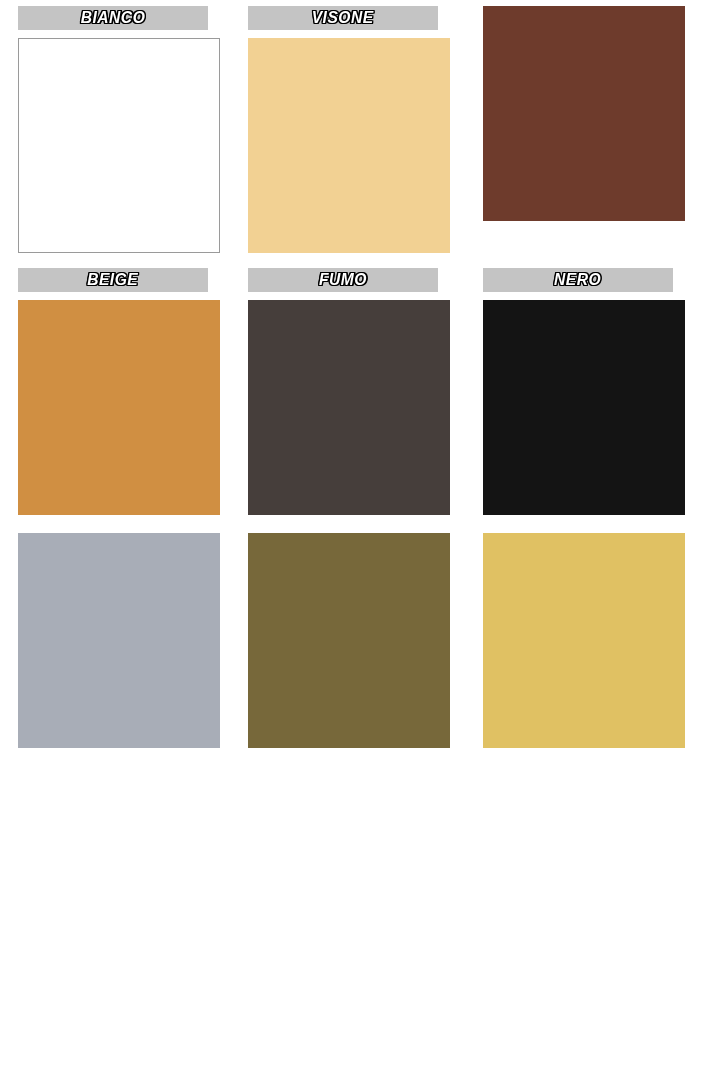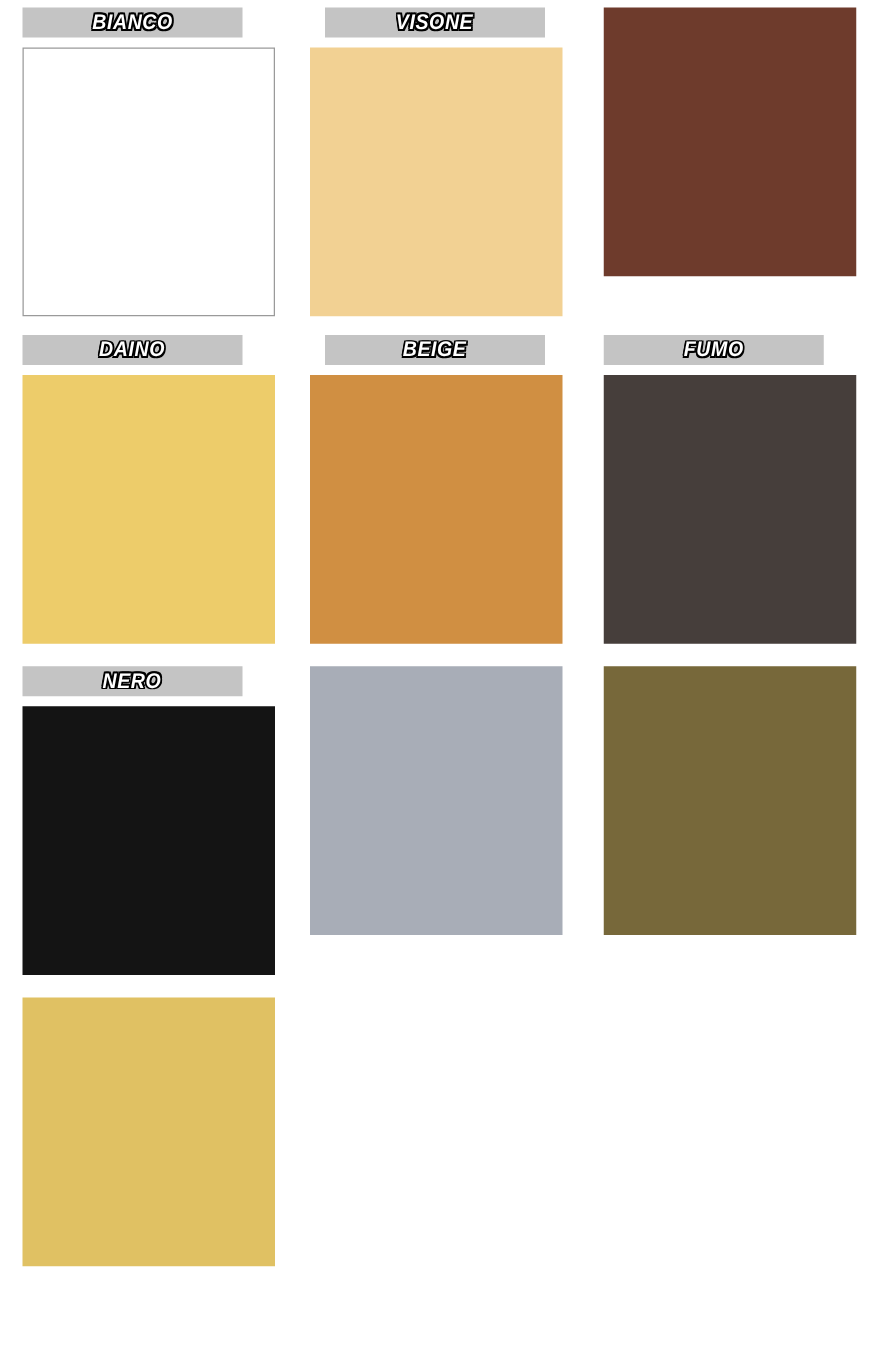--- a/index.html
+++ b/index.html
@@ -41,21 +41,21 @@
   }
 
   .swatch-label-bar {
     height: 24px;
     background: #c4c4c4;
     display: flex;
     align-items: center;
     justify-content: center;
     box-sizing: border-box;
     margin-bottom: 8px;
-    width: 176px;
+    width: 190px;
   }
 
   .swatch-label-text {
     font-family: "Liberation Sans", sans-serif;
     font-style: italic;
     font-weight: bold;
     font-size: 17px;
     letter-spacing: 0.5px;
     color: #ffffff;
     white-space: nowrap;
@@ -75,21 +75,21 @@
     width: 202px;
     height: 215px;
     box-sizing: border-box;
   }
 
   .swatch-color.has-outline {
     border: 1px solid #9a9a9a;
   }
 
   
-  .swatch-cell.col-3 .swatch-label-bar { margin-left: 12px; }
+  .swatch-cell.col-3 .swatch-label-bar { margin-left: 0; }
   .swatch-cell.col-3 .swatch-color { margin-left: 0; }
 </style>
 </head>
 <body>
 
 <div id="palette-sheet">
   <div class="swatch-grid">
       <div class="swatch-cell col-1">
         <div class="swatch-label-bar">
           <span class="swatch-label-text">BIANCO</span>
@@ -97,26 +97,20 @@
         <div class="swatch-color has-outline" style="background: rgb(255, 255, 255);"></div>
       </div>
       <div class="swatch-cell col-3">
         <div class="swatch-label-bar">
           <span class="swatch-label-text">VISONE</span>
         </div>
         <div class="swatch-color" style="background: rgb(242, 209, 147);"></div>
       </div>
       <div class="swatch-cell col-1">
         <div class="swatch-color" style="background: rgb(110, 59, 44);"></div>
-      </div>
-      <div class="swatch-cell col-2">
-        <div class="swatch-label-bar">
-          <span class="swatch-label-text">DAINO</span>
-        </div>
-        <div class="swatch-color" style="background: rgb(237, 204, 106);"></div>
       </div>
       <div class="swatch-cell col-3">
         <div class="swatch-label-bar">
           <span class="swatch-label-text">BEIGE</span>
         </div>
         <div class="swatch-color" style="background: rgb(208, 143, 66);"></div>
       </div>
       <div class="swatch-cell col-2">
         <div class="swatch-label-bar">
           <span class="swatch-label-text">FUMO</span>

